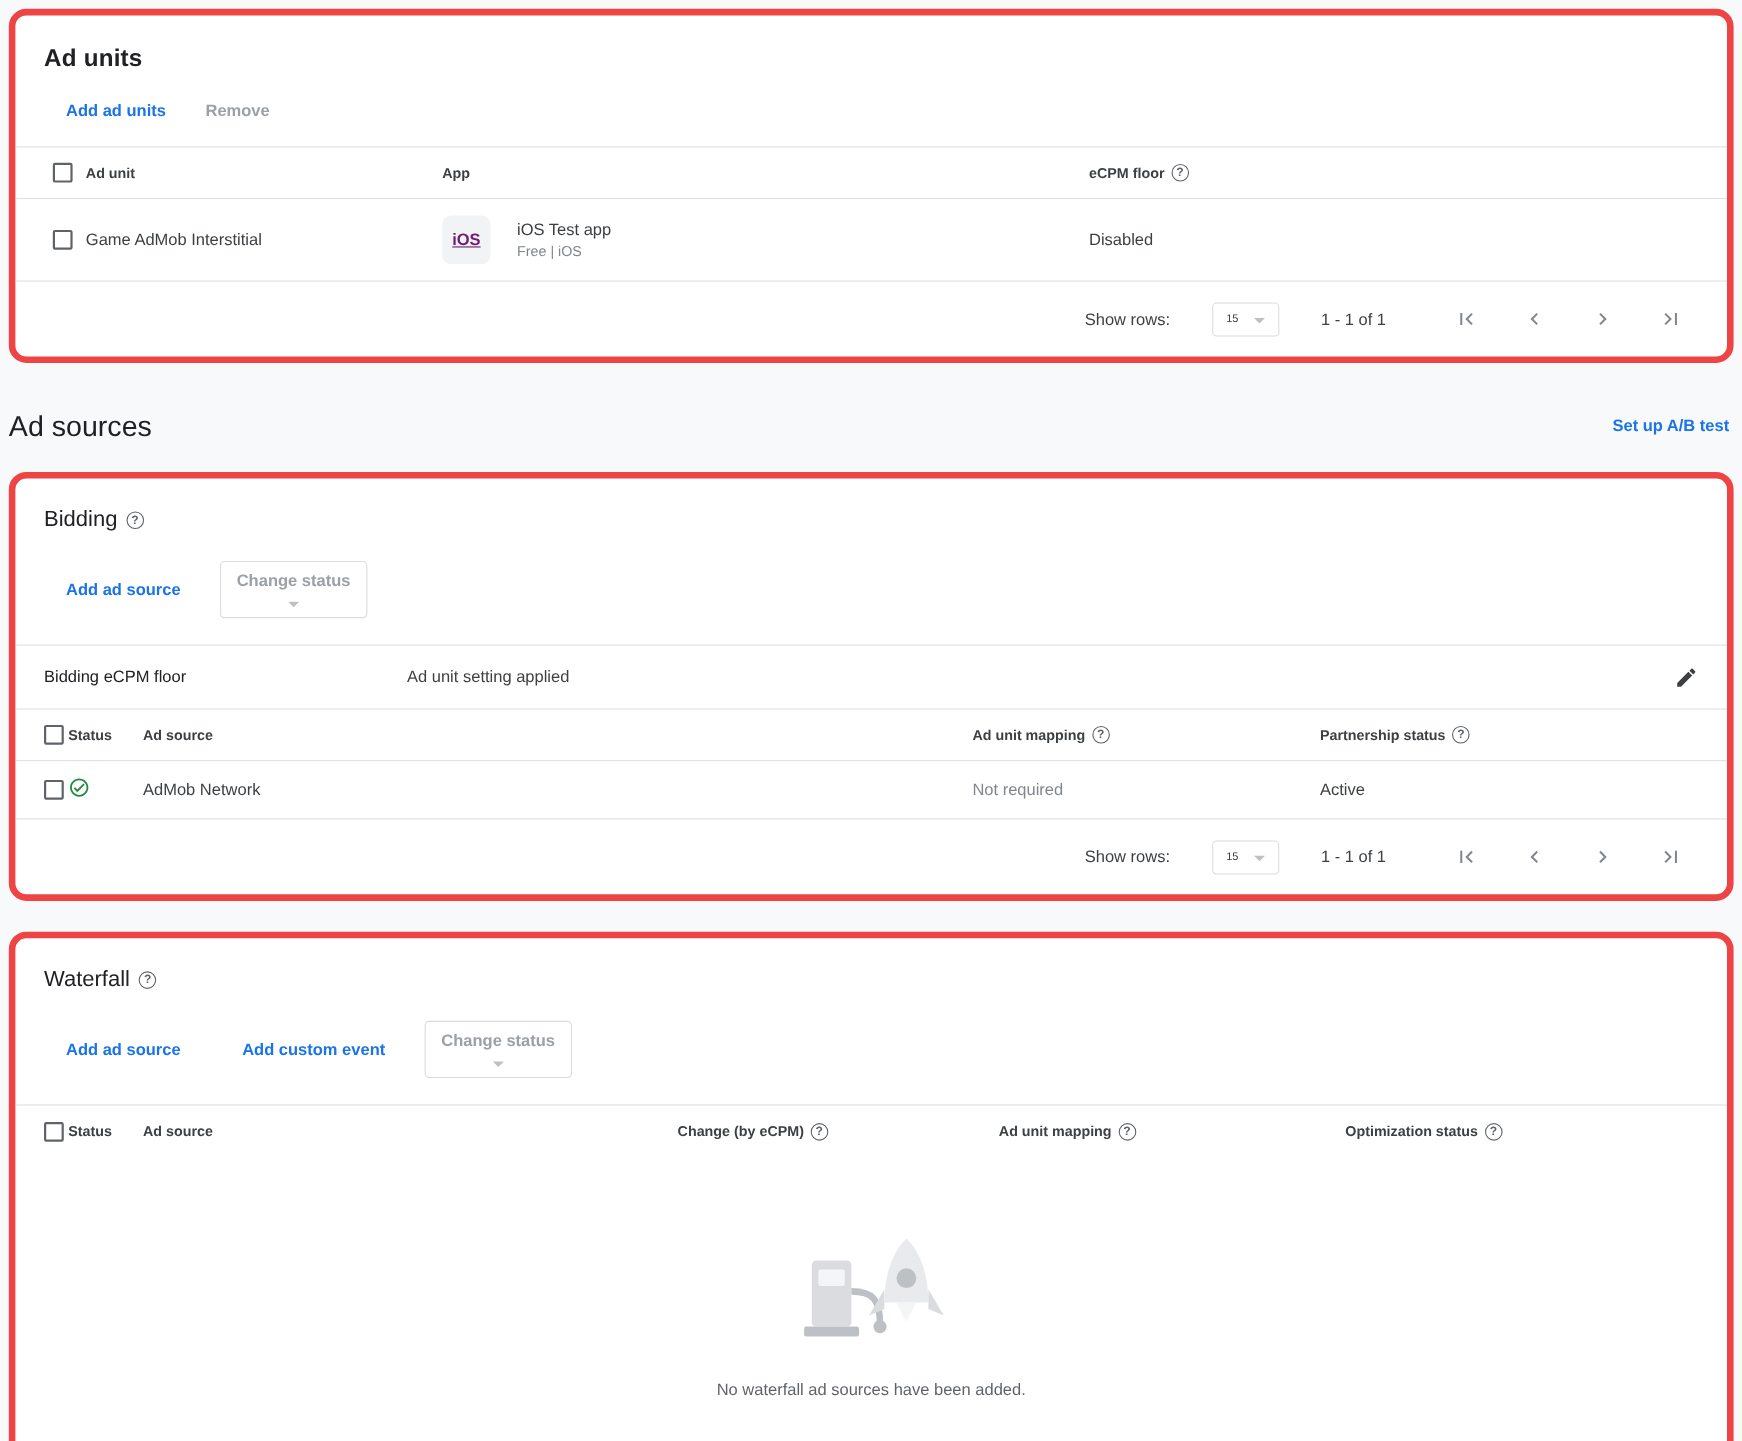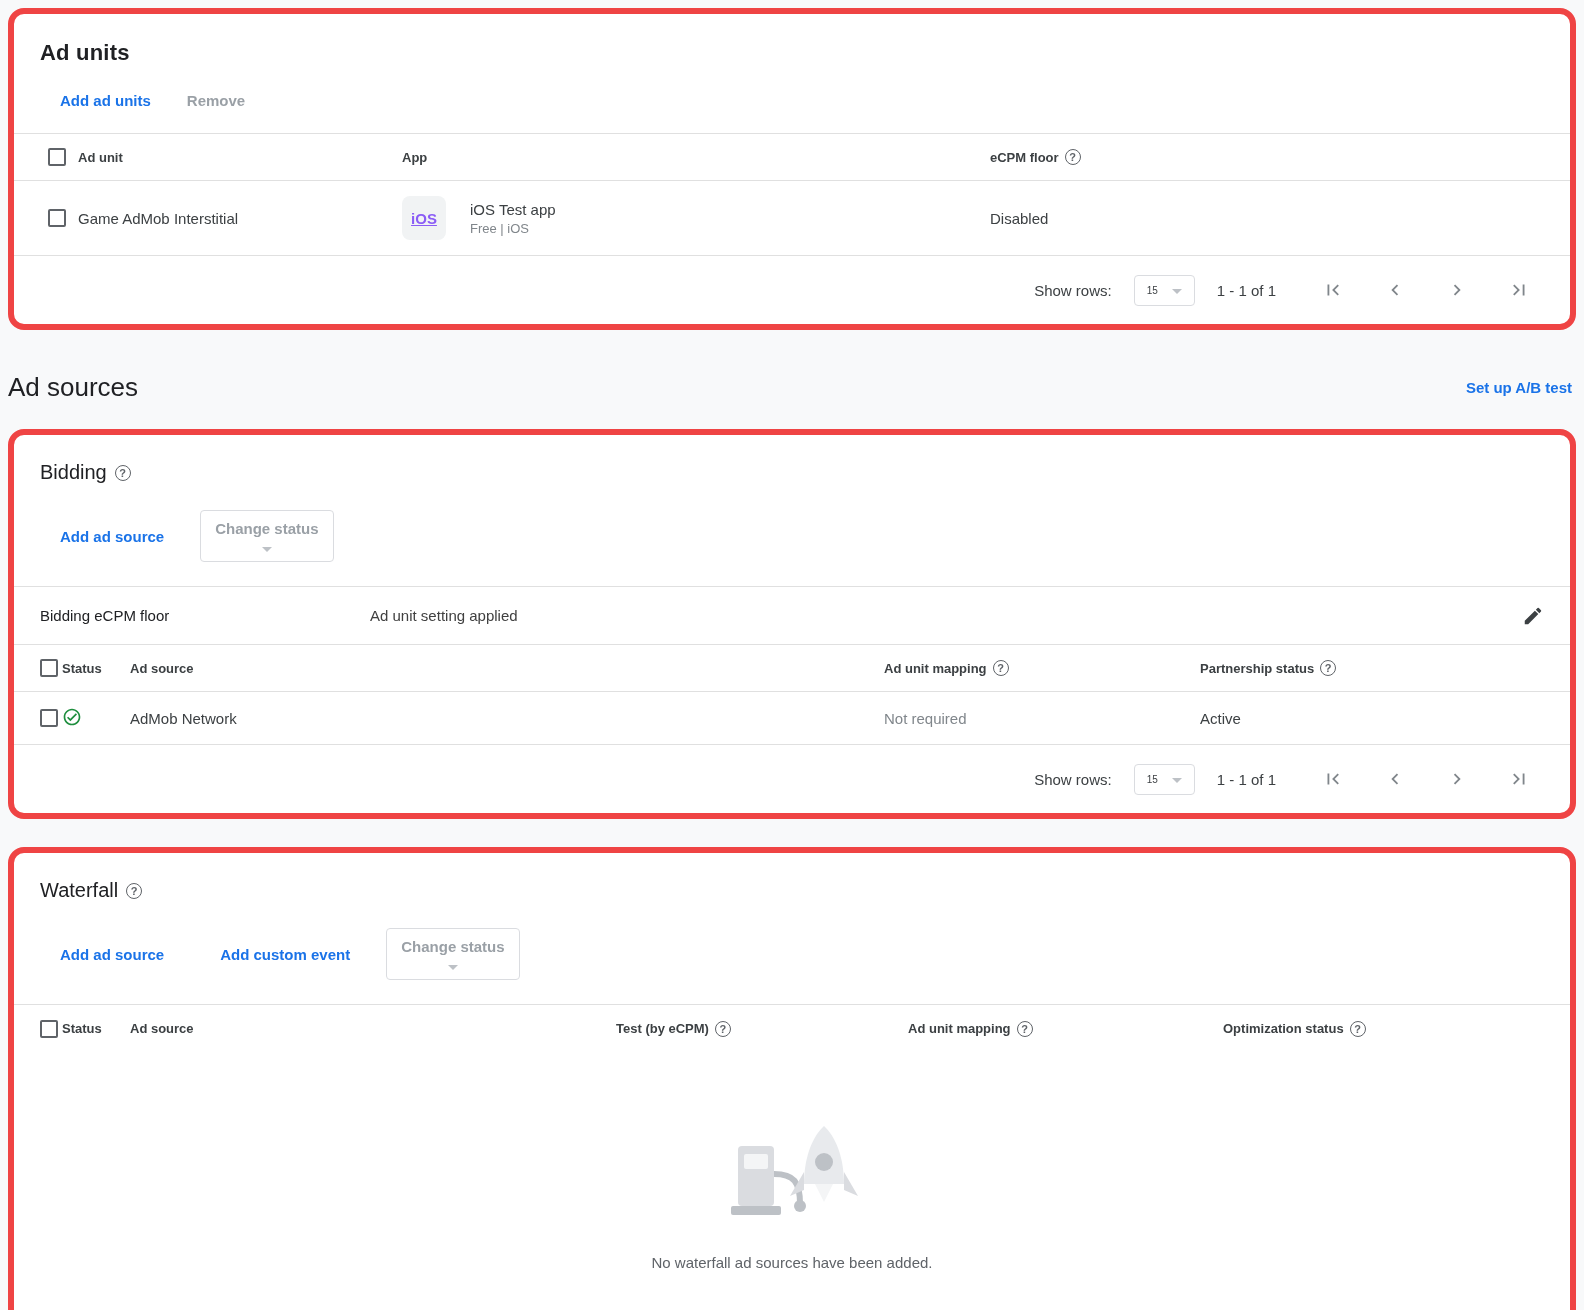--- a/index.html
+++ b/index.html
@@ -66,29 +66,29 @@
     color: #5f6368; font-size: 11px; font-weight: 700;
     display: inline-flex; align-items: center; justify-content: center; flex: none;
   }
 
   
   .row-adunit { height: 75px; }
   .app-cell { display: flex; align-items: center; gap: 24px; }
   .app-icon {
     width: 44px; height: 44px; border-radius: 8px; background: #f1f3f4;
     display: flex; align-items: center; justify-content: center;
-    color: #8b5cf6; font-size: 15px; font-weight: 700; text-decoration: underline;
+    color: #701a75; font-size: 15px; font-weight: 700; text-decoration: underline;
   }
   .app-name { font-size: 15px; color: #3c4043; }
   .app-meta { font-size: 13px; color: #80868b; margin-top: 3px; }
 
   
   .pagination {
     display: flex; align-items: center; justify-content: flex-end;
-    gap: 22px; height: 68px; padding-right: 26px; font-size: 15px; color: #3c4043;
+    gap: 38px; height: 68px; padding-right: 26px; font-size: 15px; color: #3c4043;
   }
   .rows-select {
     display: inline-flex; align-items: center; gap: 14px;
     border: 1px solid #dadce0; border-radius: 4px; padding: 9px 12px;
     font-size: 10px; color: #3c4043; cursor: pointer;
   }
   .pager-range { margin-right: 24px; }
   .pager-icons { display: flex; align-items: center; gap: 40px; padding-right: 14px; }
   .pager-icons svg { display: block; cursor: pointer; }
 
@@ -282,21 +282,21 @@
       </div>
     </div>
 
     <div class="tbl-head grid-waterfall" style="border-bottom:none;">
       <div class="cb-cell">
         <span class="checkbox"></span>
       </div>
       <div class="head-cell">Status</div>
       <div class="head-cell">Ad source</div>
       <div class="head-cell">
-        <span>Test (by eCPM)</span>
+        <span>Change (by eCPM)</span>
         <span class="help-icon">?</span>
       </div>
       <div class="head-cell">
         <span>Ad unit mapping</span>
         <span class="help-icon">?</span>
       </div>
       <div class="head-cell">
         <span>Optimization status</span>
         <span class="help-icon">?</span>
       </div>

